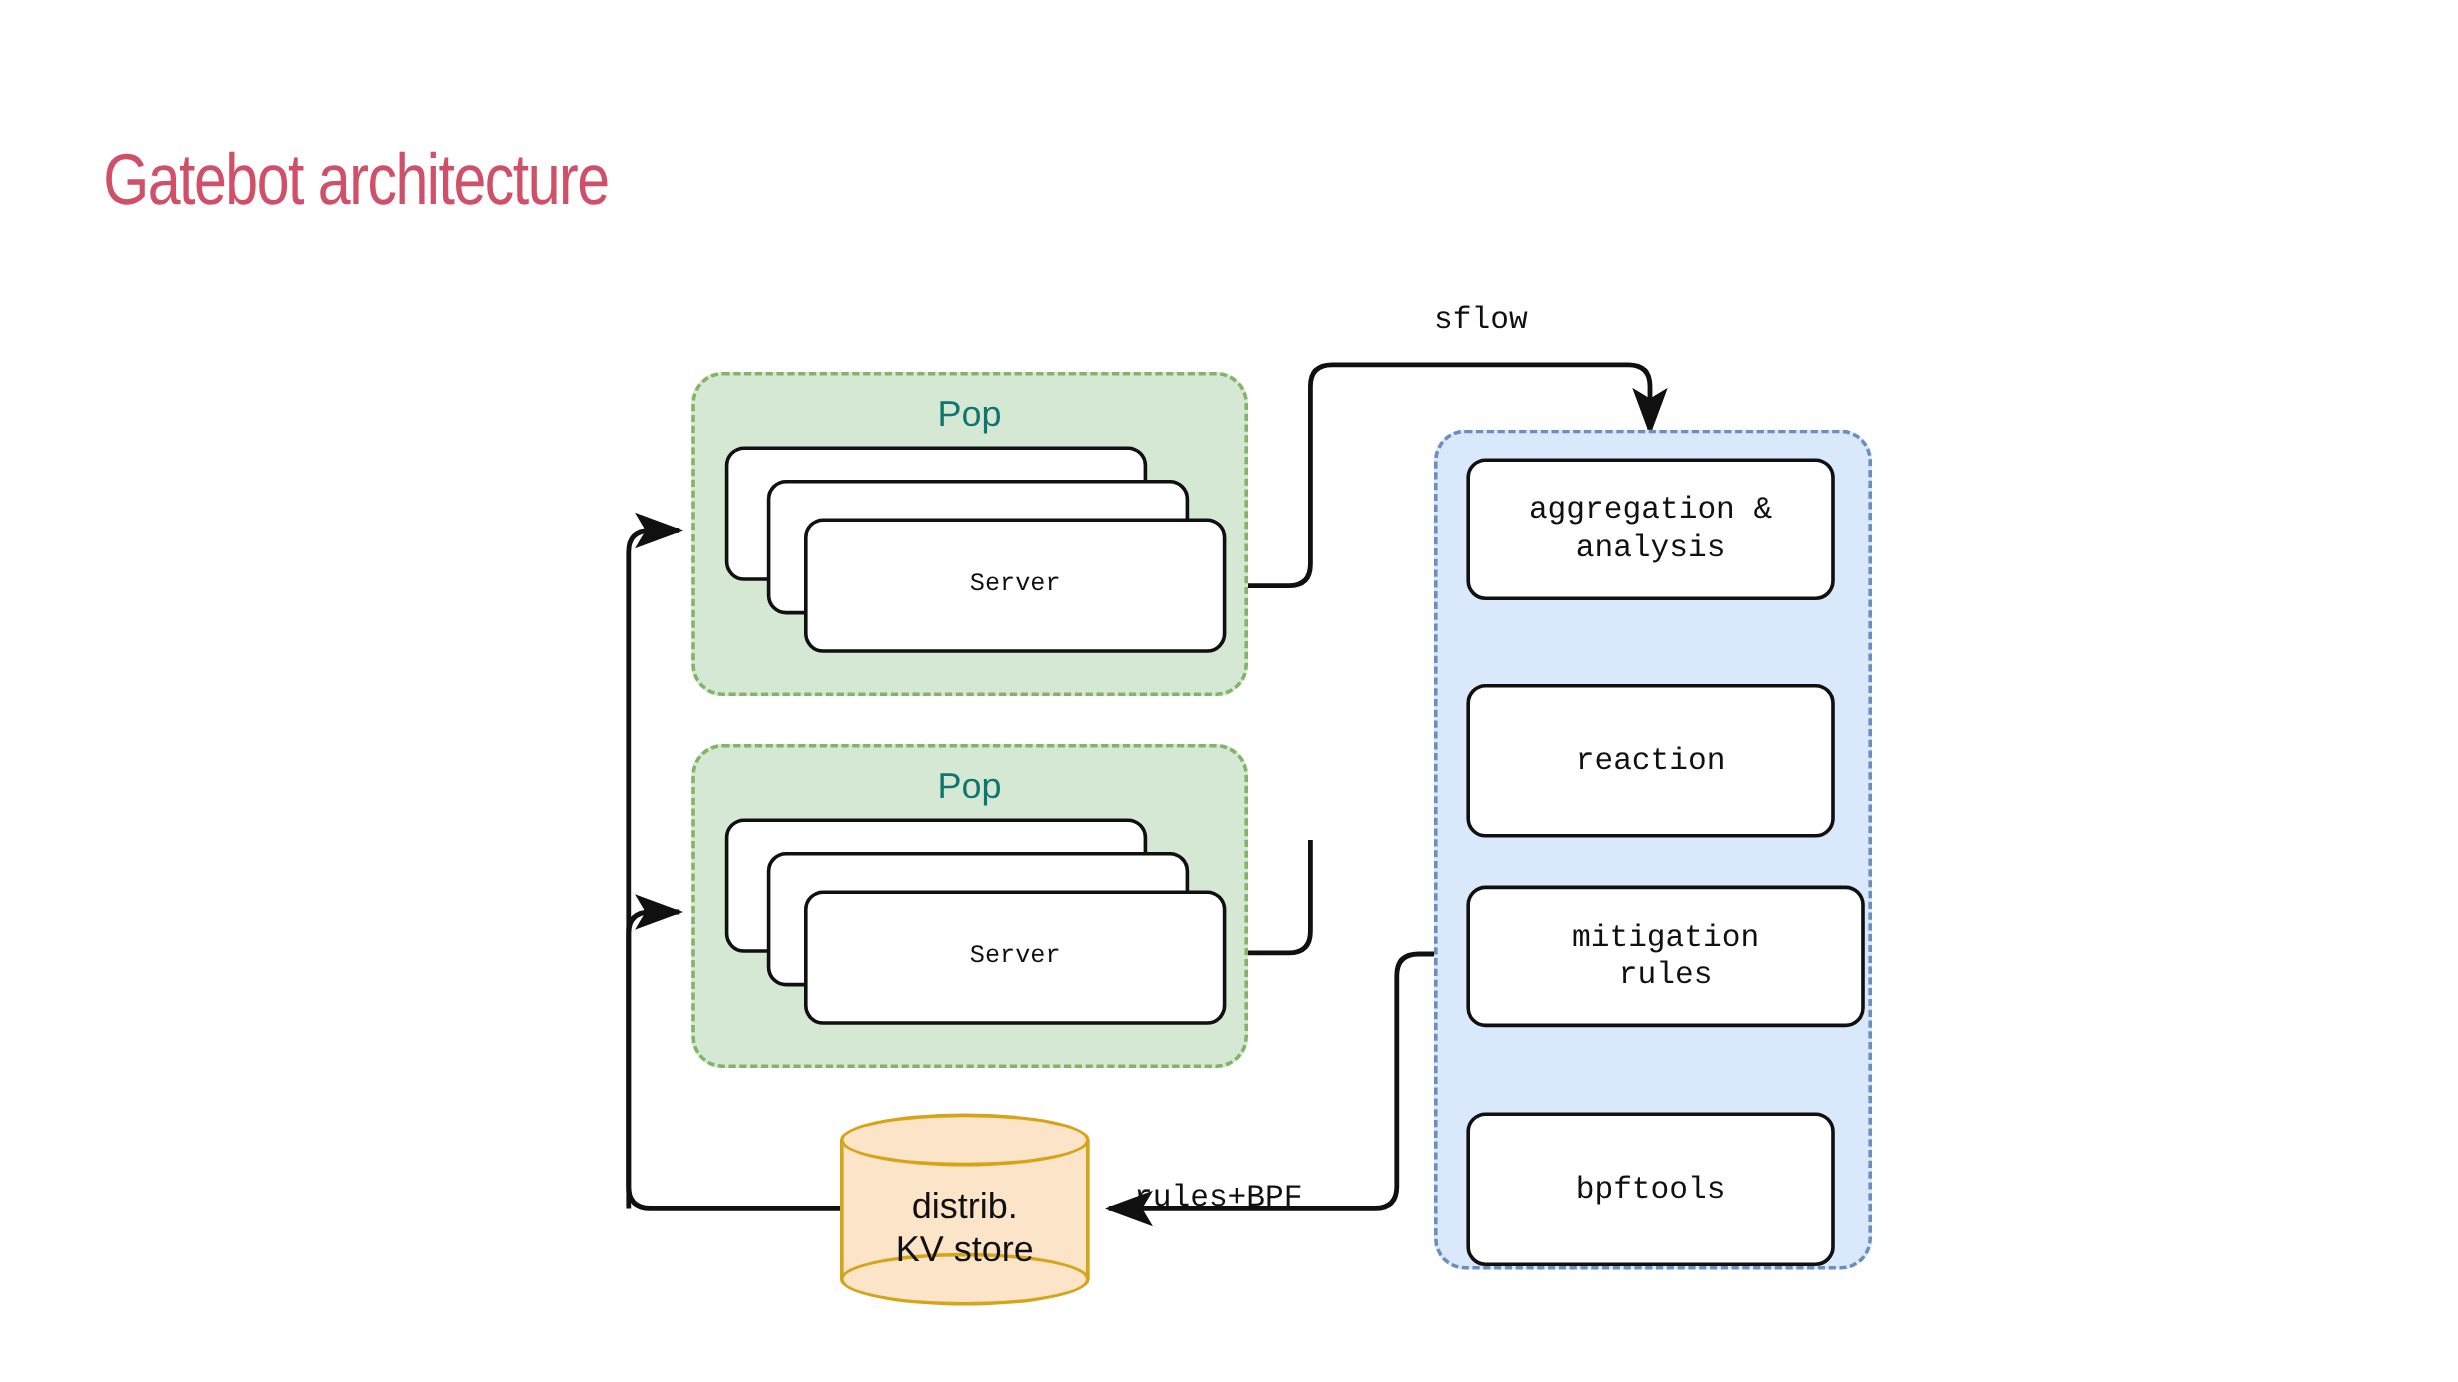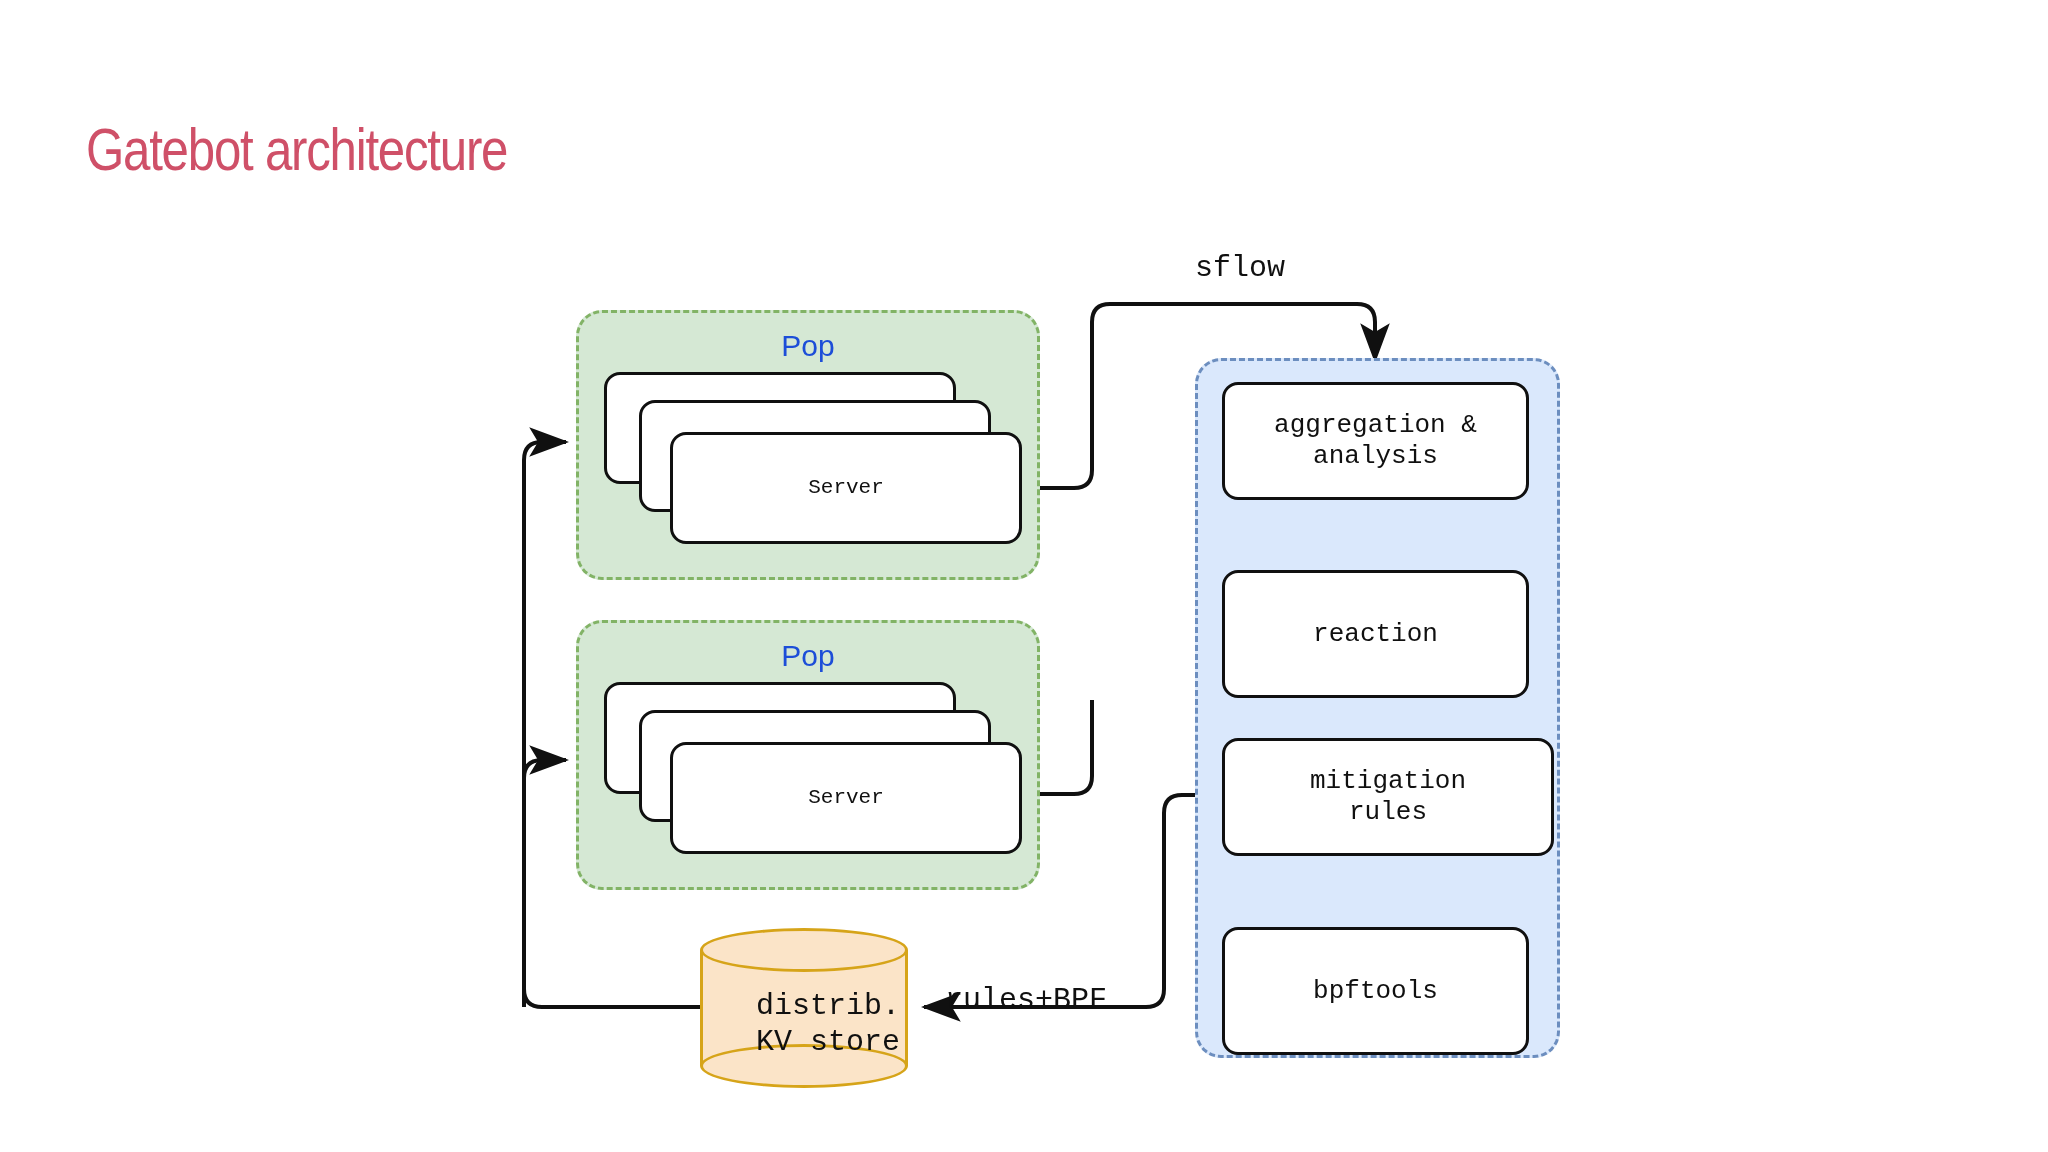--- a/index.html
+++ b/index.html
@@ -49,21 +49,21 @@
     background: #dae8fc;
     border: 3px dashed #6c8ebf;
     border-radius: 26px;
   }
   .group-label {
     position: absolute;
     width: 100%;
     text-align: center;
     font-family: "Liberation Sans", sans-serif;
     font-size: 30px;
-    color: #1d4ed8;
+    color: #0f766e;
     line-height: 1;
   }
   
   .node {
     position: absolute;
     box-sizing: border-box;
     background: #ffffff;
     border: 3px solid #101010;
     border-radius: 16px;
     display: flex;
@@ -118,32 +118,31 @@
   .cyl-text {
     position: absolute;
     left: 0;
     top: 0;
     width: 100%;
     height: 100%;
     display: flex;
     align-items: center;
     justify-content: center;
     text-align: center;
-    font-family: Liberation Mono, monospace;
+    font-family: Liberation Sans, sans-serif;
     font-size: 30px;
     color: #101010;
     line-height: 1.2;
     white-space: pre-line;
-    padding-left: 24px;
   }
   
   .edge-label {
     position: absolute;
     font-family: "Liberation Mono", "DejaVu Sans Mono", monospace;
-    font-size: 30px;
+    font-size: 26px;
     color: #101010;
     white-space: nowrap;
     line-height: 1;
   }
   svg { overflow: visible; }
 </style>
 </head>
 <body>
 
 <div id="slide-title">Gatebot architecture</div>

